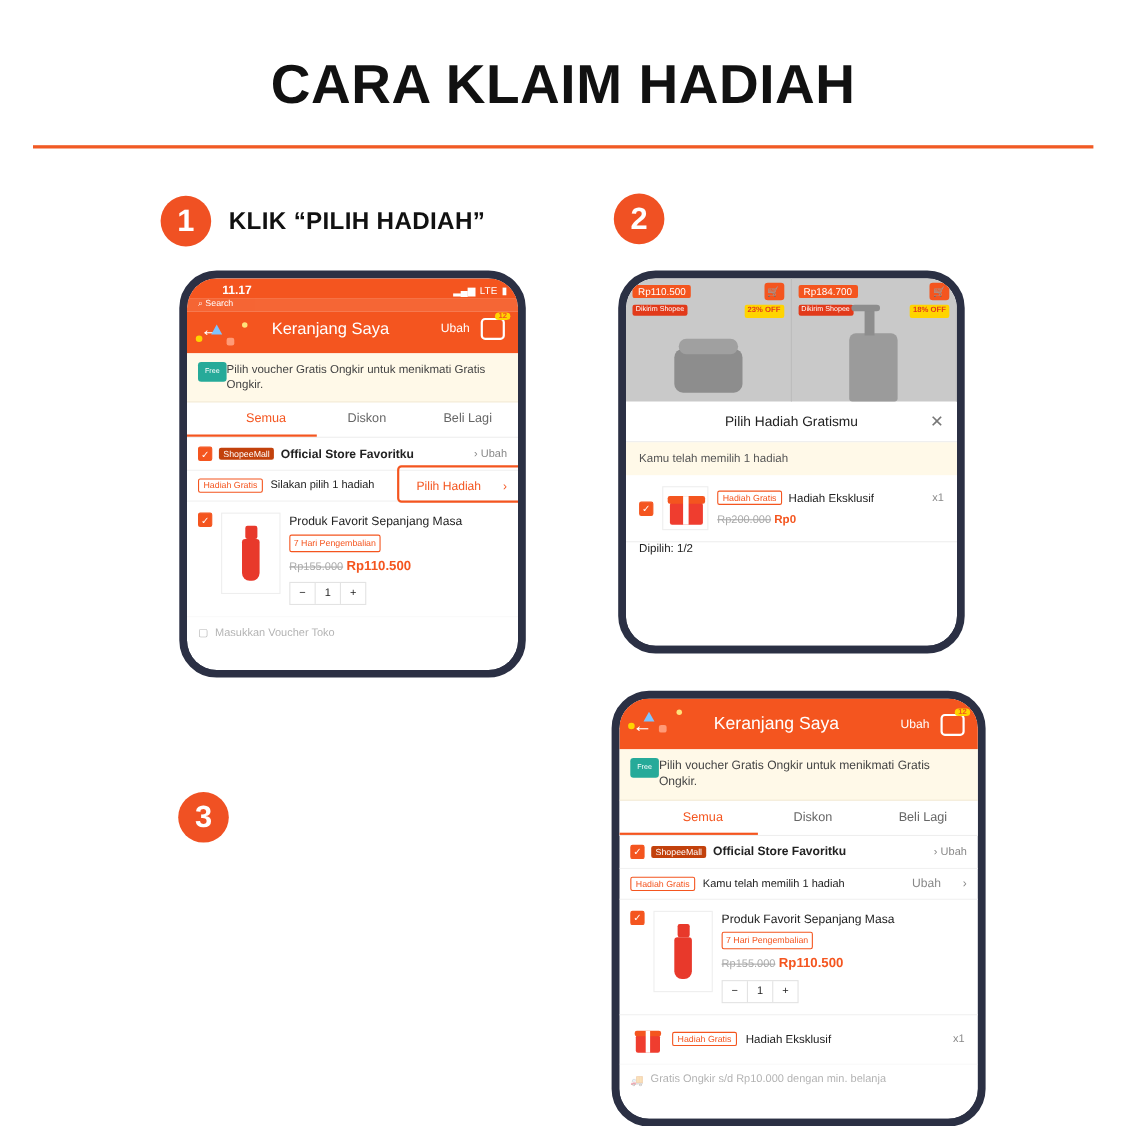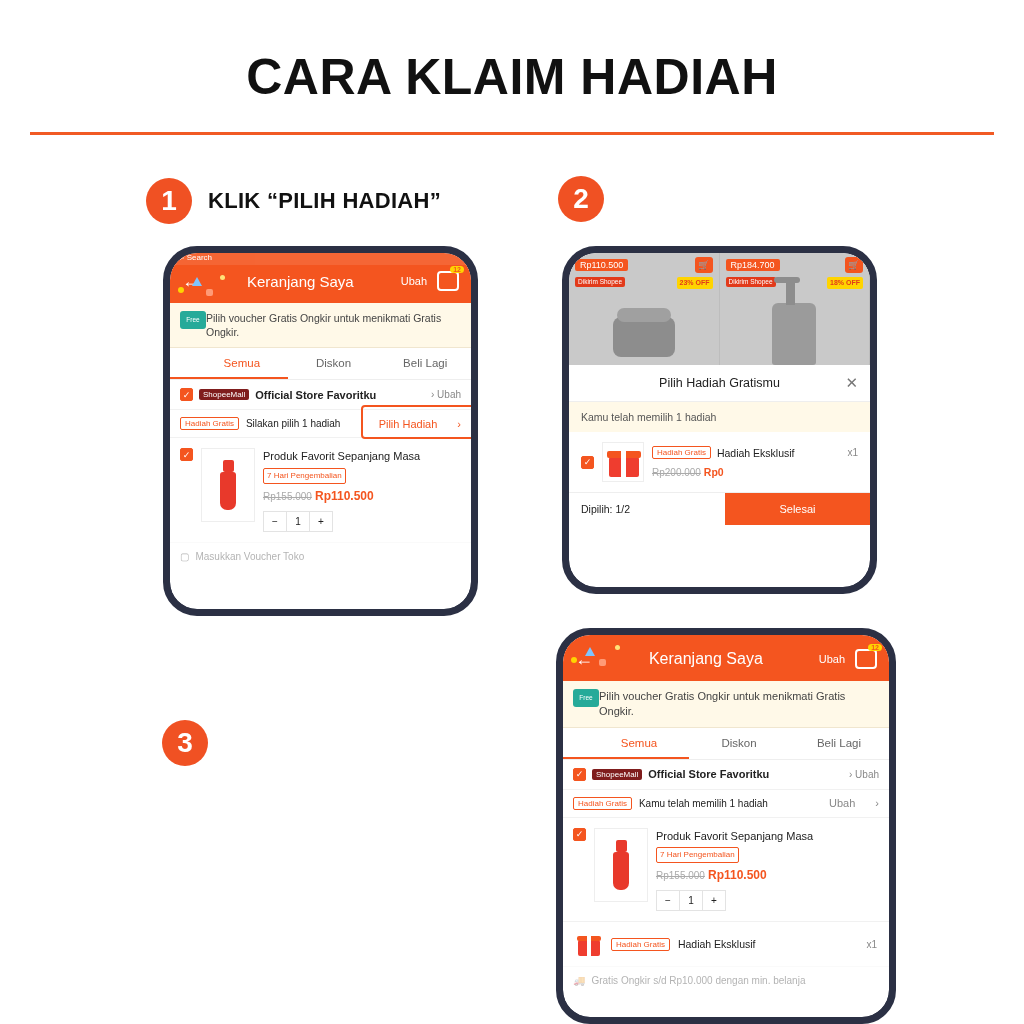--- a/index.html
+++ b/index.html
@@ -111,21 +111,21 @@
   .tabs div.active { color:#f4551f; border-bottom:2px solid #f4551f;padding-left:26px; }
   .row-store {
     display:flex; align-items:center; gap:6px; padding:8px 10px; font-size:11px;
     border-bottom:1px solid #f1f1f1;
   }
   .cbx {
     width:13px;height:13px;border:1px solid #f4551f;background:#f4551f;border-radius:2px;
     color:#fff;font-size:9px;display:flex;align-items:center;justify-content:center;flex:0 0 auto;
   }
   .mall-tag {
-    background:#7f1d1d;color:#fff;font-size:8px;padding:1px 4px;border-radius:2px;
+    background:#c2410c;color:#fff;font-size:8px;padding:1px 4px;border-radius:2px;
   }
   .store-name { font-weight:bold; font-size:11px; }
   .ubah-link { margin-left:auto; color:#888; font-size:10px; }
   .gift-row {
     display:flex; align-items:center; gap:7px; padding:7px 10px; font-size:10px;
     border-bottom:1px solid #f1f1f1; position:relative;
   }
   .tag-free {
     border:1px solid #f4551f;color:#f4551f;font-size:8px;padding:1px 4px;border-radius:2px;
   }
@@ -225,20 +225,28 @@
 </div>
 
 <div class="step-head" id="step3-head">
   <div class="step-badge">3</div>
 </div>
 
 <div class="phone" id="phone1">
 
   <div class="screen">
 
+    <div class="sp-status">
+      <div class="time">11.17</div>
+      <div class="right">
+        <span>▂▄▆</span>
+        <span>LTE</span>
+        <span>▮</span>
+      </div>
+    </div>
     <div class="sp-search">⌕ Search</div>
 
     <div class="sp-topbar">
       <div class="confetti">
         <i style="left:2px;top:16px;width:6px;height:6px;background:#ffd400;border-radius:50%"></i>
         <i style="left:16px;top:6px;width:0;height:0;border-left:5px solid transparent;border-right:5px solid transparent;border-bottom:9px solid #7fc4ff"></i>
         <i style="left:30px;top:18px;width:7px;height:7px;background:#ff9a76;border-radius:2px"></i>
         <i style="left:44px;top:4px;width:5px;height:5px;background:#ffe27a;border-radius:50%"></i>
       </div>
       <div class="back">←</div>
@@ -352,21 +360,20 @@
         </div>
         <div style="margin-top:7px;">
           <span class="price-old">Rp200.000</span>
           <span class="rp0">Rp0</span>
         </div>
       </div>
     </div>
 
     <div class="sheet-foot">
       <span>Dipilih: 1/2</span>
-      <div class="btn-selesai">Selesai</div>
     </div>
   </div>
 </div>
 
 <div class="phone" id="phone3">
 
   <div class="screen">
 
     <div class="sp-topbar" style="padding-top:14px;">
       <div class="confetti">

